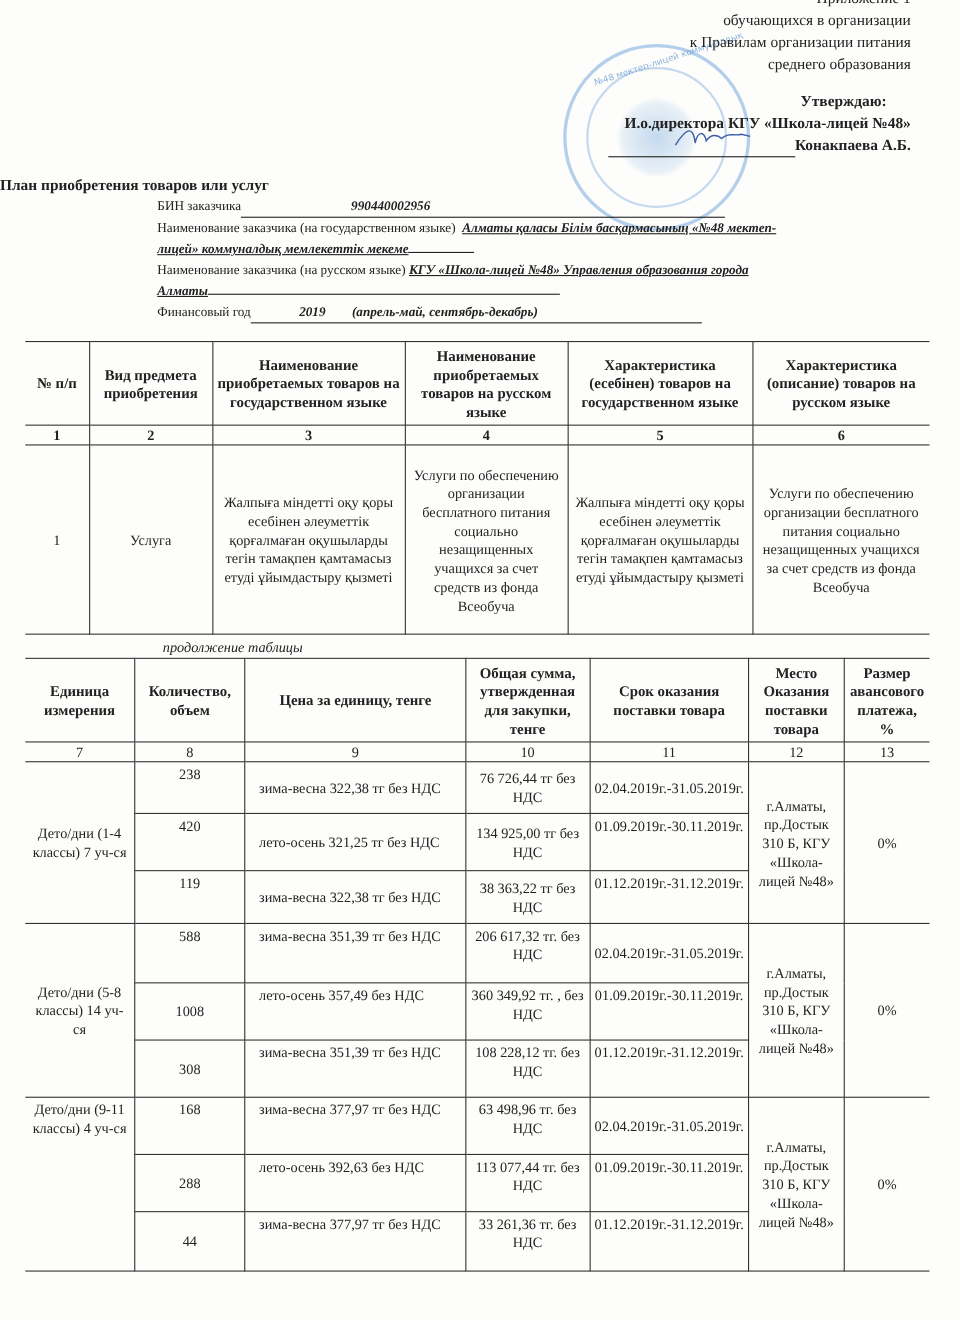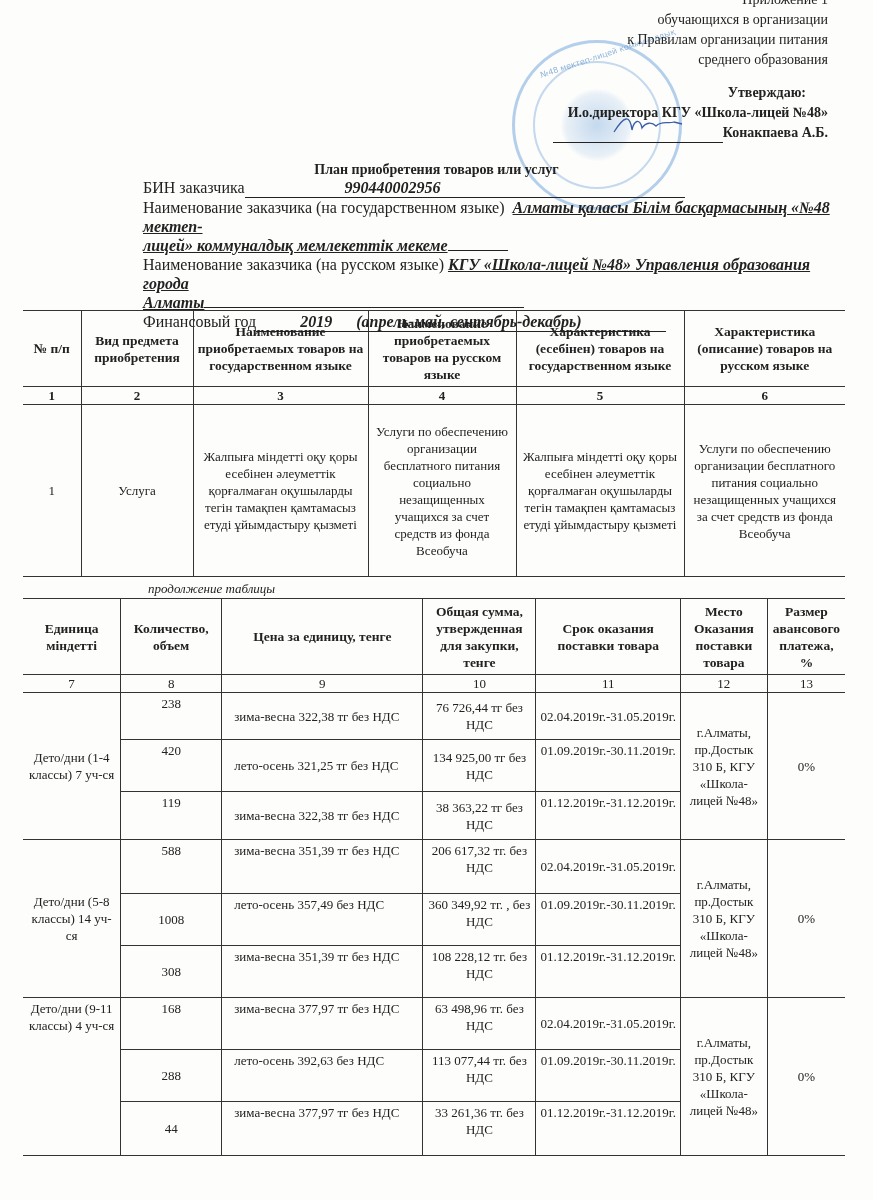--- a/index.html
+++ b/index.html
@@ -16,22 +16,22 @@
   .sign-line { display: inline-block; width: 170px; border-bottom: 1px solid #222; height: 14px; vertical-align: bottom; }
   .stamp { left: 512px; top: 40px; width: 170px; height: 170px; border-radius: 50%;
     border: 3px solid rgba(90,150,215,0.45); box-sizing: border-box; }
   .stamp .inner { position: absolute; left: 18px; top: 18px; right: 18px; bottom: 18px; border-radius: 50%;
     border: 2px solid rgba(90,150,215,0.35); }
   .stamp .core { position: absolute; left: 45px; top: 45px; right: 45px; bottom: 45px; border-radius: 50%;
     background: radial-gradient(circle, rgba(90,150,215,0.35) 0%, rgba(90,150,215,0.12) 60%, rgba(90,150,215,0) 70%); }
   .stamp .ring-text { position: absolute; left: 22px; top: 6px; font-size: 8px; color: rgba(70,130,200,0.6); font-family: "DejaVu Sans", sans-serif; transform: rotate(-18deg); white-space: nowrap; }
   .signature { left: 612px; top: 112px; width: 80px; height: 24px; }
 
-  .title { left: 0; width: 873px; top: 162px; text-align: center; font-weight: bold; font-size: 14px; }
-  .info { left: 143px; top: 178px; width: 690px; font-size: 16px; line-height: 19px; }
+  .title { left: 0; width: 873px; top: 162px; text-align: left; font-weight: bold; font-size: 14px; }
+  .info { left: 143px; top: 178px; width: 690px; font-size: 12px; line-height: 19px; }
   .info .ul { text-decoration: underline; font-style: italic; font-weight: bold; }
   .info .blank { display: inline-block; border-bottom: 1px solid #222; }
 
   table { border-collapse: collapse; position: absolute; font-size: 13px; }
   td, th { border: 1px solid #333; text-align: center; vertical-align: middle; padding: 2px 4px; line-height: 17px; }
   th { font-weight: bold; font-size: 13.5px; }
   .t1 { left: 23px; top: 310px; width: 822px; }
   .t2 { left: 23px; top: 598px; width: 822px; }
   .num-row td { font-weight: bold; height: 16px; padding: 0; }
   .t2 .num-row td { font-weight: normal; }
@@ -138,21 +138,21 @@
     <col style="width:104px">
       <col style="width:104px">
       <col style="width:226px">
       <col style="width:116px">
       <col style="width:104px">
       <col style="width:90px">
       <col style="width:78px">
   </colgroup>
   <tbody>
       <tr style="height:76px;">
-    <th>Единица міндетті</th>
+    <th>Единица измерения</th>
     <th>Количество, объем</th>
     <th>Цена за единицу, тенге</th>
     <th>Общая сумма, утвержденная для закупки, тенге</th>
     <th>Срок оказания поставки товара</th>
     <th>Место Оказания поставки товара</th>
     <th>Размер авансового платежа, %</th>
   </tr>
   <tr class="num-row">
     <td>7</td>
     <td>8</td>

